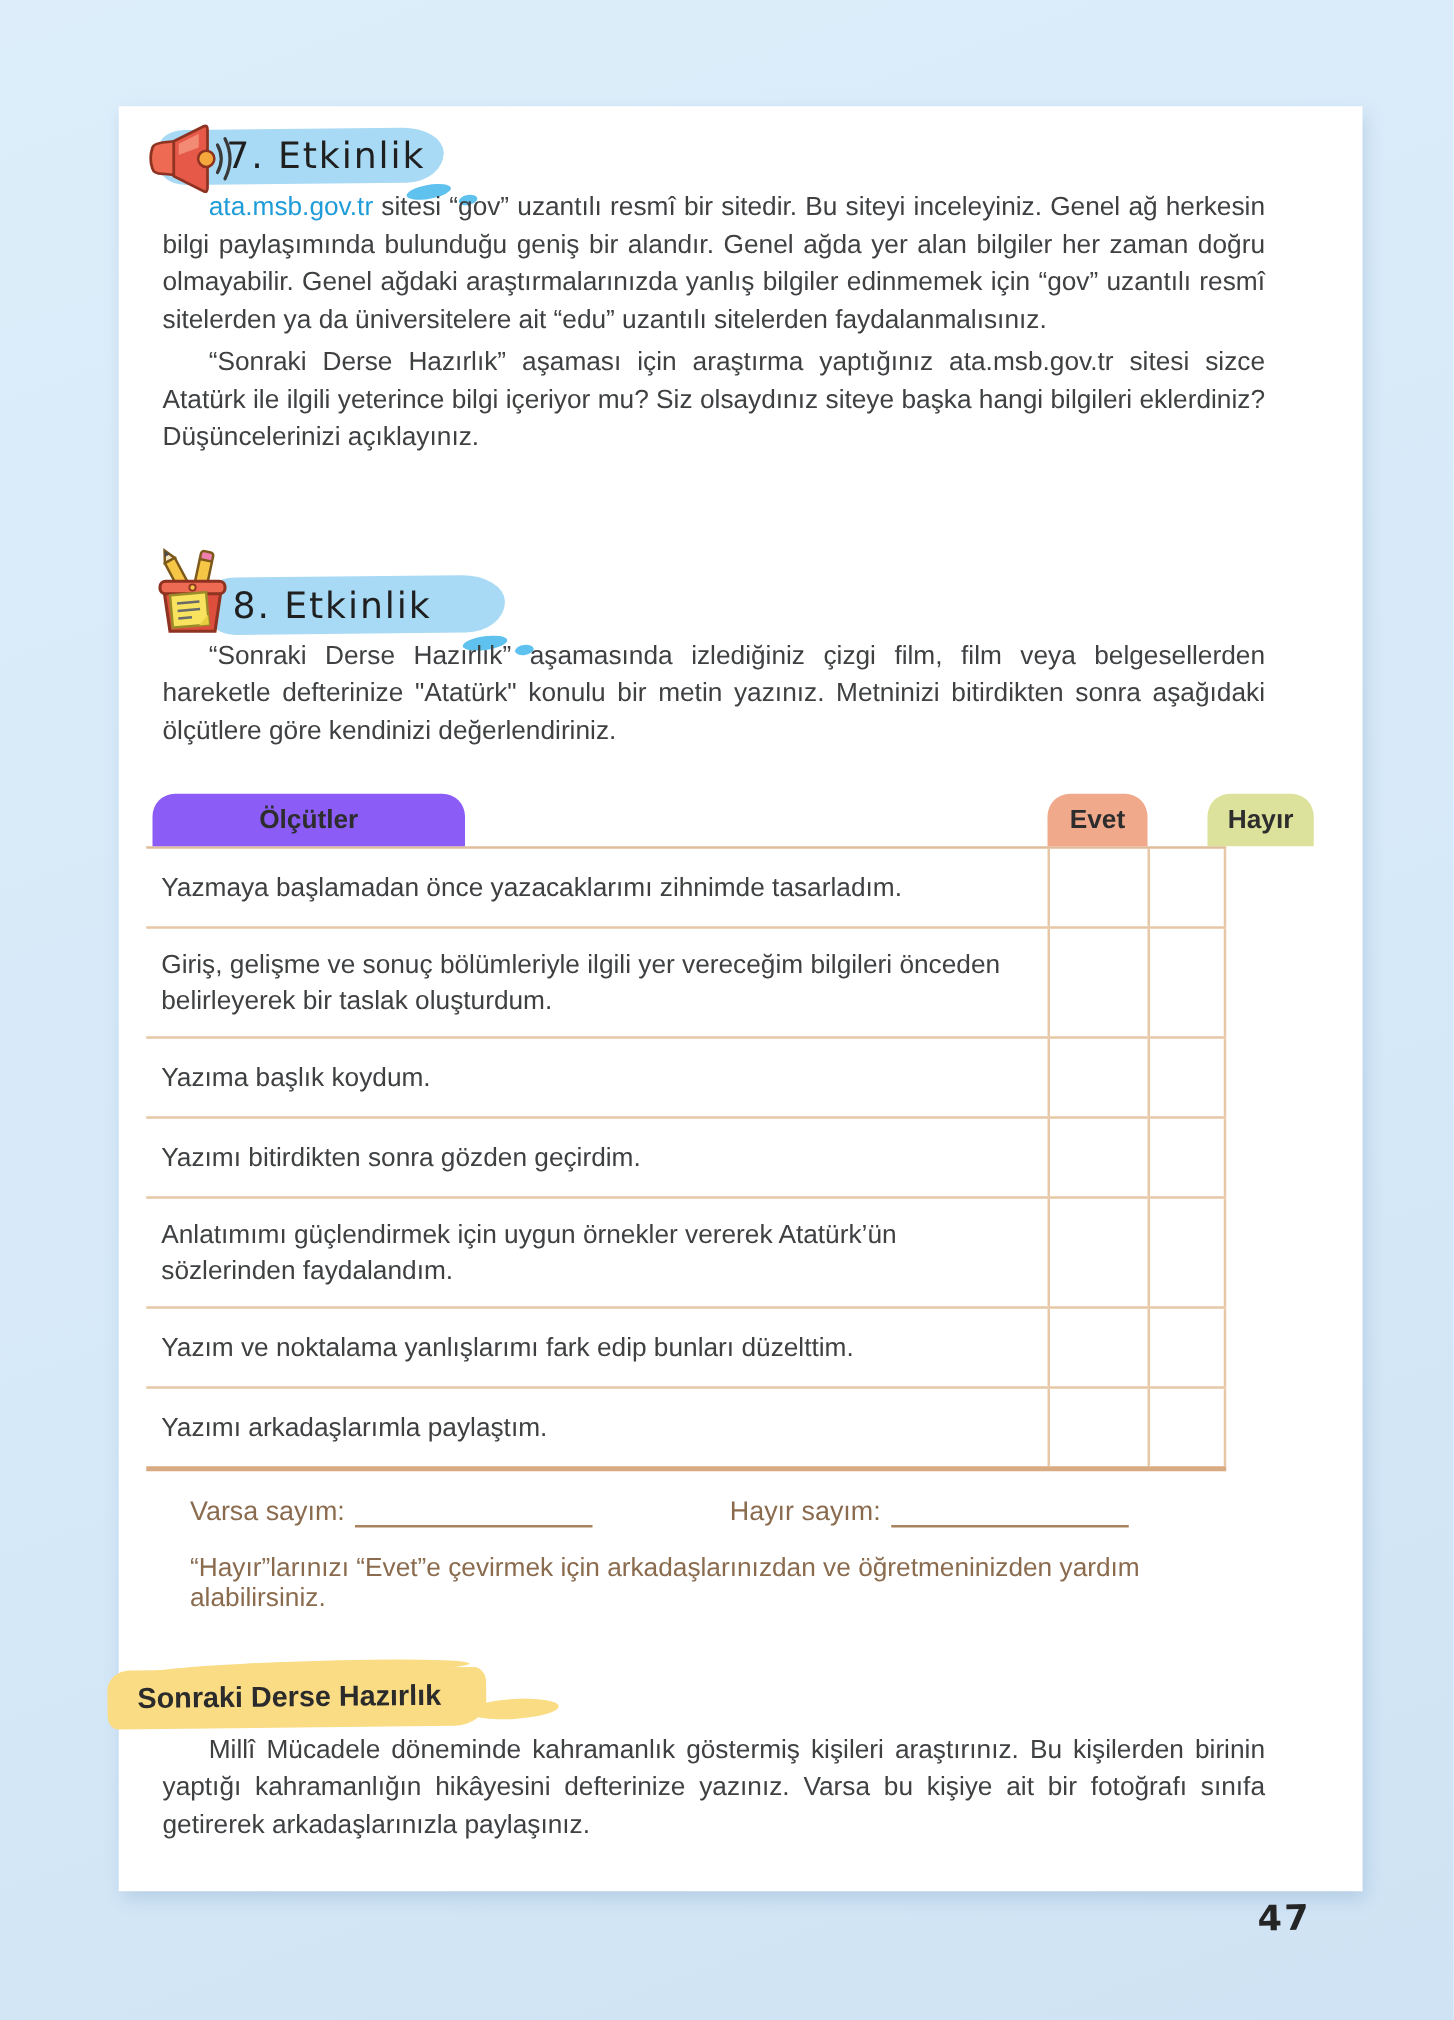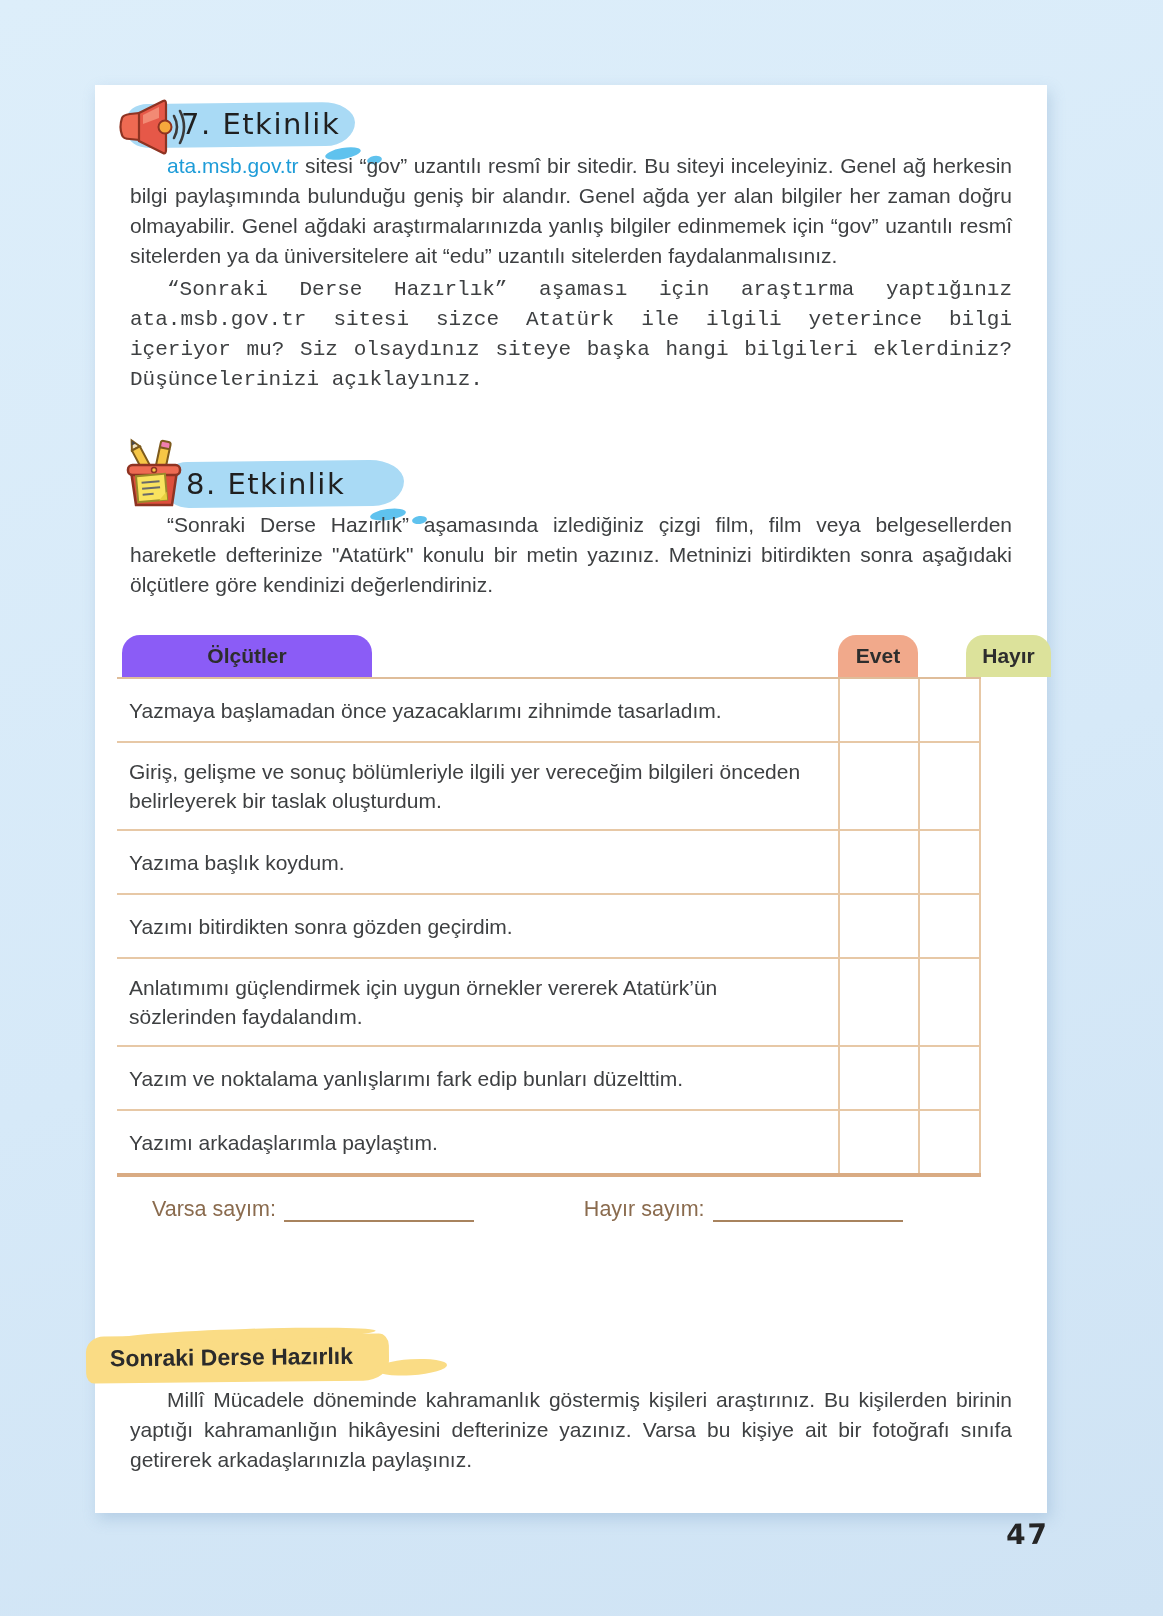--- a/index.html
+++ b/index.html
@@ -3,21 +3,21 @@
 <meta charset="utf-8">
 <style>
   html,body{margin:0;padding:0;}
   body{
     width:1163px;height:1616px;position:relative;overflow:hidden;
     background:linear-gradient(160deg,#ddeefa 0%,#d6e9f8 55%,#cfe3f4 100%);
     font-family:"Liberation Sans",sans-serif;
   }
   .page{
     position:absolute;left:95px;top:85px;width:952px;height:1428px;
-    background:#ffffff;box-shadow:3px 6px 14px rgba(110,150,190,.30);
+    background:#ffffff;box-shadow:3px 6px 14px rgba(110,150,190,.30);padding-left:43px;
   }
   
   .act-header{position:absolute;height:74px;}
   .act7{left:22px;top:13px;width:320px;}
   .act8{left:25px;top:352px;width:340px;}
   .blob{position:absolute;background:#a9daf5;transform:rotate(-.6deg);}
   .act7 .blob{left:10px;top:5px;width:228px;height:44px;border-radius:26px 42px 38px 28px/18px 26px 30px 20px;}
   .act8 .blob{left:46px;top:24px;width:238px;height:46px;border-radius:26px 42px 38px 28px/18px 26px 30px 20px;}
   .blob-dot{position:absolute;background:#5fc2ee;border-radius:50%;}
   .act7 .d1{left:208px;top:50px;width:36px;height:11px;transform:rotate(-10deg);}
@@ -30,21 +30,21 @@
     font-size:29px;color:#1f1f1f;letter-spacing:1.5px;white-space:nowrap;
   }
   .act7 .act-title{left:64px;top:9px;}
   .act8 .act-title{left:66px;top:30px;}
   
   .para{
     position:absolute;left:35px;width:882px;font-size:21px;line-height:30px;
     color:#3e4042;text-align:justify;text-indent:37px;margin:0;
   }
   .p1{top:66px;}
-  .p2{top:190px;font-family:Liberation Mono, monospace;}
+  .p2{top:190px;}
   .p3{top:425px;}
   .p4{top:1300px;}
   a.site-link{color:#1e9cd8;text-decoration:none;}
   
   .tbl{position:absolute;left:22px;top:550px;width:864px;}
   .tbl-head{position:relative;height:42px;}
   .tab{
     position:absolute;bottom:0;height:42px;display:flex;align-items:center;justify-content:center;
     font-weight:bold;font-size:21px;color:#2d2d2d;border-radius:18px 18px 0 0;box-sizing:border-box;
   }
@@ -197,19 +197,20 @@
       <span>Varsa sayım:</span>
       <span class="count-line"></span>
     </div>
     <div class="count-gap"></div>
     <div class="count-block">
       <span>Hayır sayım:</span>
       <span class="count-line"></span>
     </div>
   </div>
 
+  <p class="note">“Hayır”larınızı “Evet”e çevirmek için arkadaşlarınızdan ve öğretmeninizden yardım alabilirsiniz.</p>
 
   <div class="next-title">Sonraki Derse Hazırlık</div>
   <p class="para p4">Millî Mücadele döneminde kahramanlık göstermiş kişileri araştırınız. Bu kişilerden birinin yaptığı kahramanlığın hikâyesini defterinize yazınız. Varsa bu kişiye ait bir fotoğrafı sınıfa getirerek arkadaşlarınızla paylaşınız.</p>
 
 </div>
 
 <div class="page-num">47</div>
 
 </body></html>

